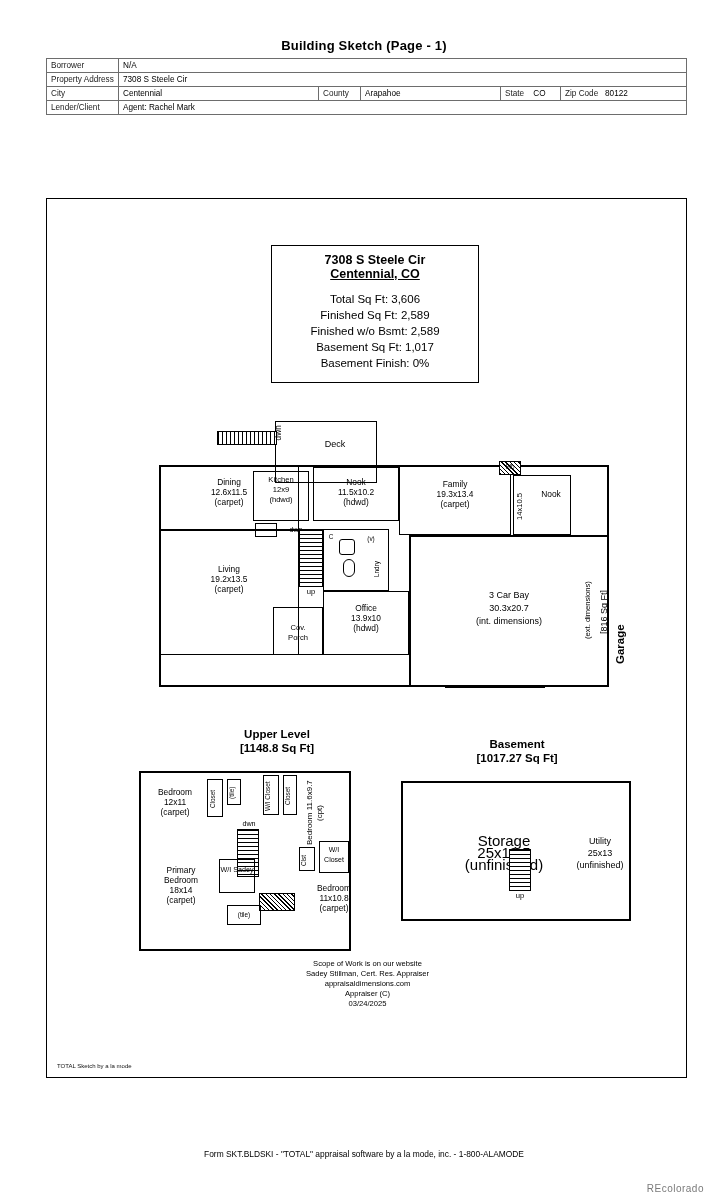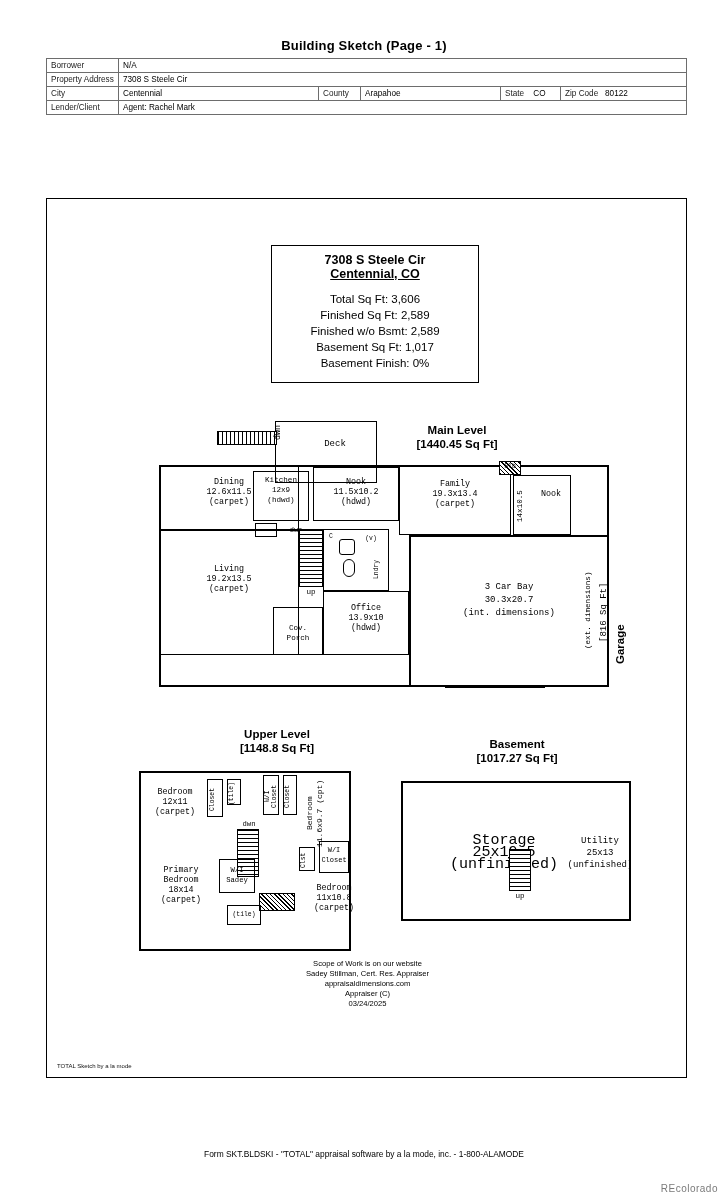--- a/index.html
+++ b/index.html
@@ -43,21 +43,21 @@
     position: absolute; left: 224px; top: 46px; width: 208px; height: 138px;
     border: 1.6px solid #000; background: #fff;
     text-align: center; padding-top: 7px;
   }
   .title-box .t1 { font-size: 12.5px; font-weight: bold; }
   .title-box .t2 { font-size: 12.5px; font-weight: bold; text-decoration: underline; margin-bottom: 10px;}
   .title-box .t3 { font-size: 11.5px; line-height: 16px; }
 
   
   .lvl-title { position: absolute; text-align: center; font-weight: bold; font-size: 11.5px; line-height: 14px; }
-  .rm { position: absolute; text-align: center; font-size: 8.4px; line-height: 10px; font-family: Liberation Mono, monospace; }
+  .rm { position: absolute; text-align: center; font-size: 8.4px; line-height: 10px; }
   .tiny { font-size: 6.4px; line-height: 7px; }
   .vert { writing-mode: vertical-rl; transform: rotate(180deg); }
 
   .wall { position: absolute; background: #000; }
   .box-outline { position: absolute; border: 1.5px solid #000; }
   .box-thin { position: absolute; border: 1px solid #000; }
 
   
   .stairs {
     position: absolute;
@@ -80,21 +80,21 @@
     position: absolute; left: 0; width: 641px; top: 760px;
     text-align: center; font-size: 7.6px; line-height: 10px;
   }
   .total-note { position: absolute; left: 10px; bottom: 8px; font-size: 6px; color: #111; }
 
   .form-footer {
     position: absolute; top: 1149px; left: 0; width: 728px;
     text-align: center; font-size: 8.4px;
   }
   .recolorado {
-    position: absolute; right: 10px; bottom: 6px;
+    position: absolute; right: 24px; bottom: 6px;
     font-size: 10px; color: #7a7a7a; letter-spacing: .5px;
   }
 </style>
 </head>
 <body>
 
 <div class="page">
 
   <div class="doc-title">Building Sketch (Page - 1)</div>
 
@@ -129,23 +129,20 @@
       <div class="title-box">
         <div class="t1">7308 S Steele Cir</div>
         <div class="t2">Centennial, CO</div>
         <div class="t3">Total Sq Ft: 3,606</div>
         <div class="t3">Finished Sq Ft: 2,589</div>
         <div class="t3">Finished w/o Bsmt: 2,589</div>
         <div class="t3">Basement Sq Ft: 1,017</div>
         <div class="t3">Basement Finish: 0%</div>
       </div>
 
-      <div class="lvl-title" style="left:330px; top:224px; width:160px;">
-        <span>Main Level</span><br><span>[1440.45 Sq Ft]</span>
-      </div>
 
       <div class="box-outline" style="left:228px; top:222px; width:102px; height:62px; border-width:1.5px;"></div>
       <div class="stairs" style="left:170px; top:232px; width:60px; height:14px;"></div>
       <div class="rm vert" style="left:226px; top:226px; width:10px;">dwn</div>
       <div class="rm" style="left:258px; top:240px; width:60px; font-size:9px;">Deck</div>
 
       <div class="box-outline" style="left:112px; top:266px; width:450px; height:222px; border-width:2px;"></div>
 
       <div class="box-outline" style="left:112px; top:266px; width:140px; height:190px;"></div>
       <div class="wall" style="left:112px; top:330px; width:140px; height:1.5px;"></div>
@@ -207,21 +204,21 @@
         <span>(hdwd)</span>
       </div>
 
       <div class="box-outline" style="left:226px; top:408px; width:50px; height:48px;"></div>
       <div class="rm" style="left:226px; top:424px; width:50px; font-size:7.6px;">
         <span>Cov.</span><br>
         <span>Porch</span>
       </div>
 
       <div class="box-outline" style="left:362px; top:336px; width:200px; height:152px; border-width:2px;"></div>
-      <div class="rm" style="left:370px; top:382px; width:184px; font-size:9px; line-height:13px;">
+      <div class="rm" style="left:370px; top:390px; width:184px; font-size:9px; line-height:13px;">
         <span>3 Car Bay</span><br>
         <span>30.3x20.7</span><br>
         <span>(int. dimensions)</span>
       </div>
       <div class="wall" style="left:398px; top:486px; width:100px; height:3px;"></div>
 
       <div class="lvl-title vert" style="left:566px; top:400px; height:90px; width:16px;">
         <span>Garage</span>
       </div>
       <div class="rm vert" style="left:552px; top:378px; height:70px; font-size:9px;">[816 Sq Ft]</div>

